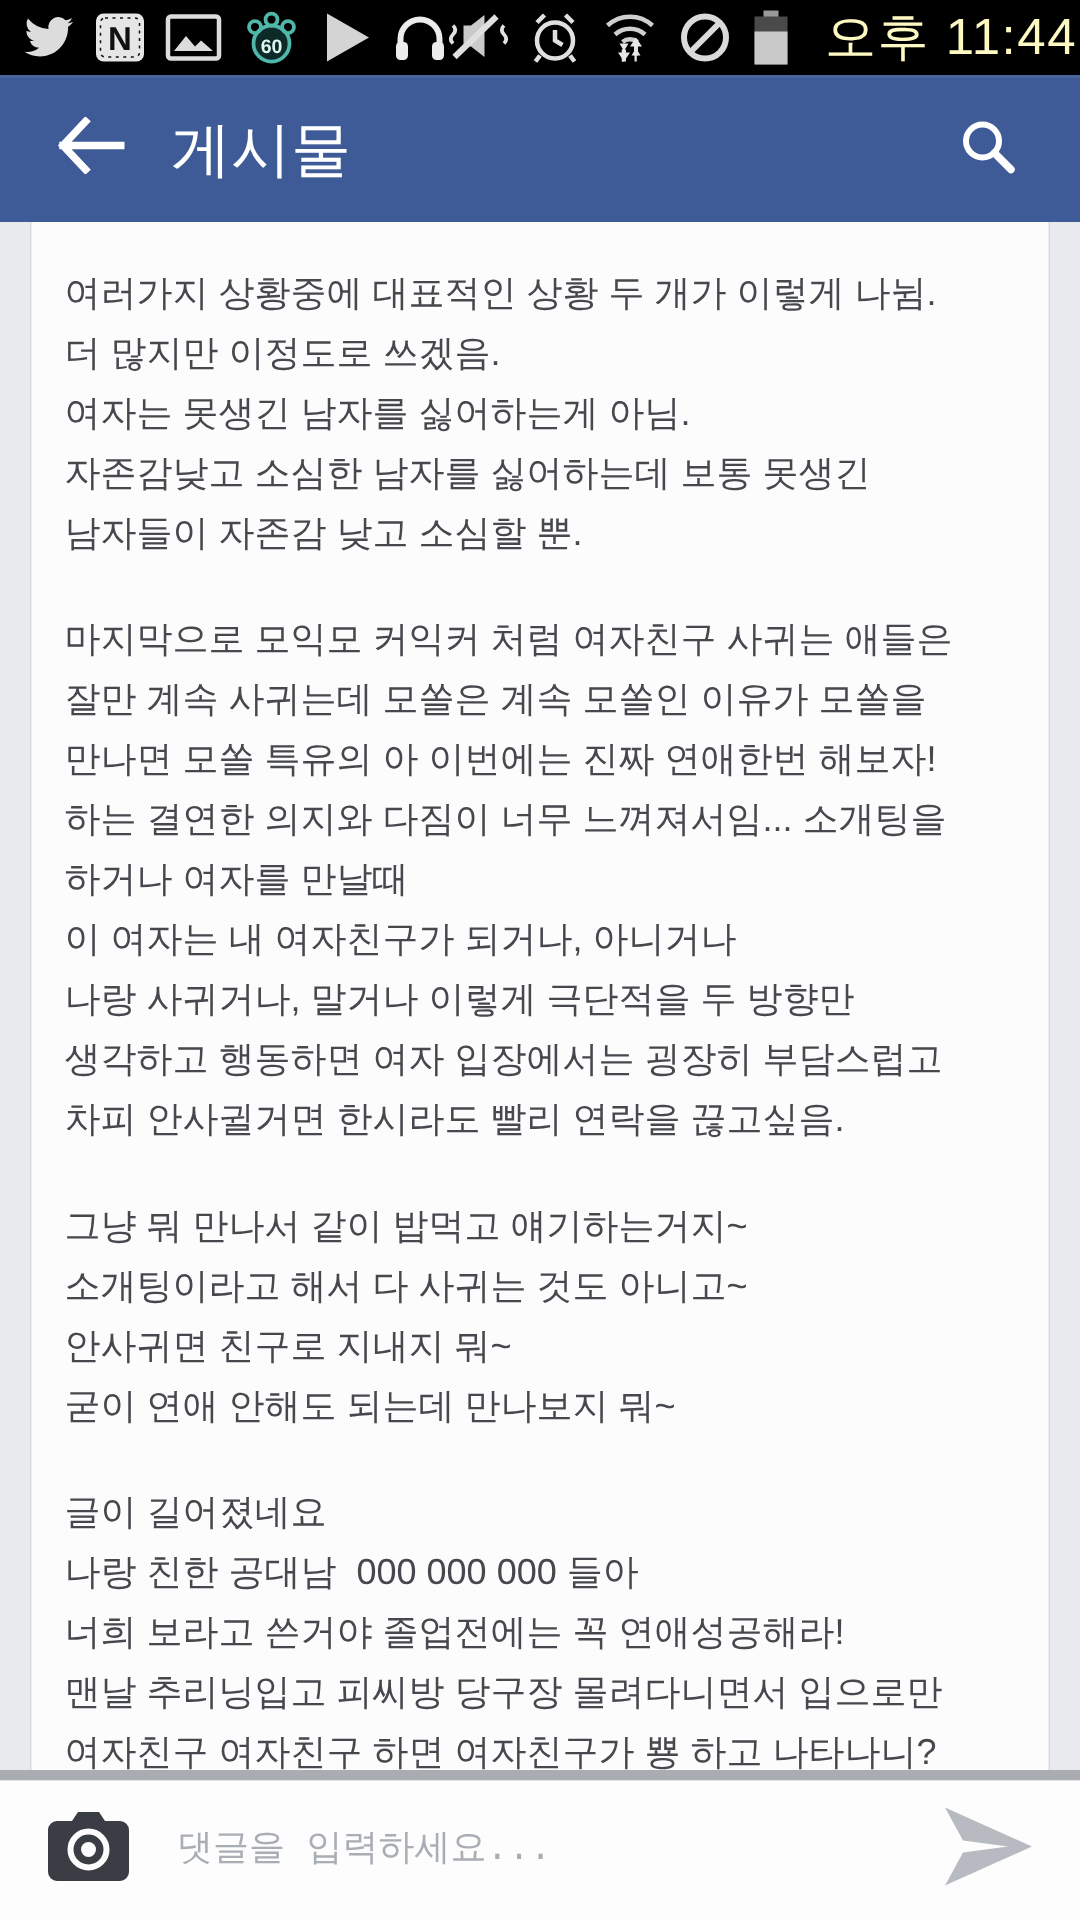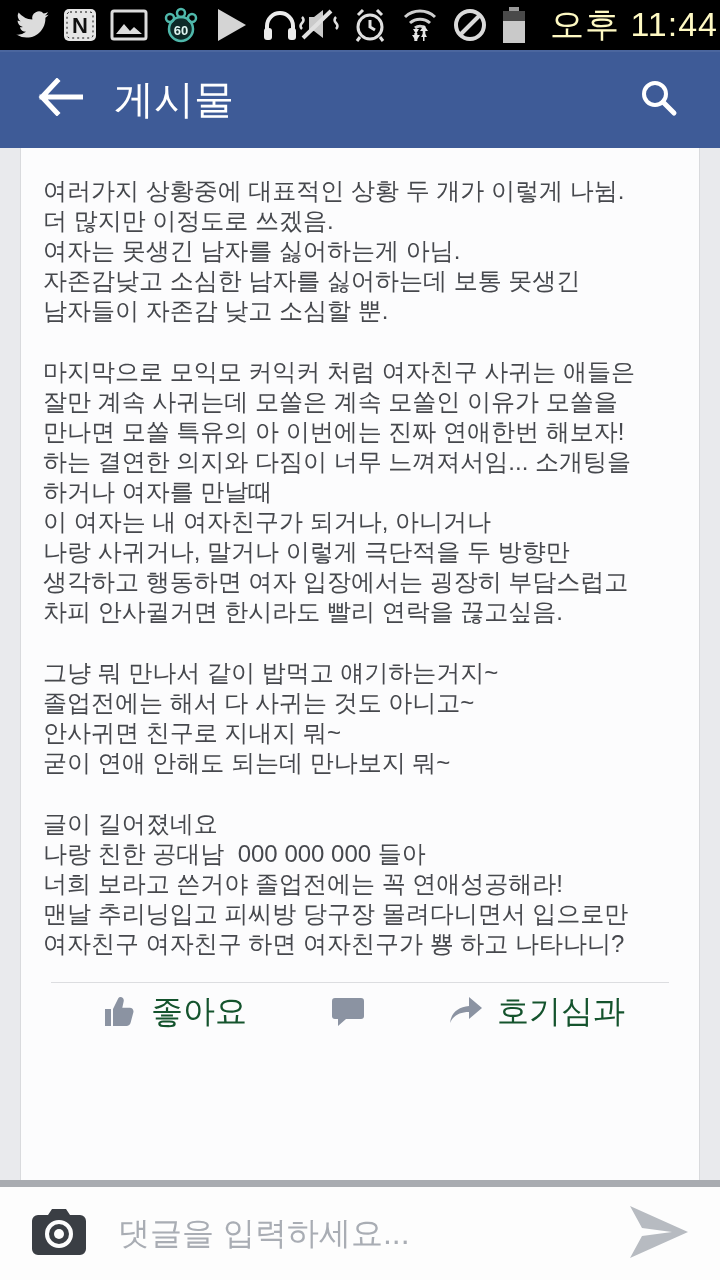--- a/index.html
+++ b/index.html
@@ -16,36 +16,36 @@
   
   .header { height:98px; background:#3e5b97; display:flex; align-items:center; padding:12px 30px; flex:0 0 auto; box-shadow:inset 0 2px 0 rgba(255,255,255,.07); }
   .back-btn { display:flex; align-items:center; justify-content:center; width:60px; height:70px; cursor:pointer; }
   .header-title { color:#fff; font-size:40px; margin-left:24px; font-weight:400; }
   .header-spacer { flex:1; }
   .search-btn { display:flex; align-items:center; justify-content:center; width:64px; height:70px; cursor:pointer; }
 
   
   .content { flex:0 0 auto; height:1032px; background:#e9eaed; padding:0 20px; }
   .card { background:#fcfcfd; height:100%; border-left:1px solid #d9dadd; border-right:1px solid #d9dadd; padding:28px 18px 0 22px; overflow:hidden; display:flex; flex-direction:column; }
-  .post-text p { font-size:24px; line-height:30px; color:#46484d; white-space:pre-wrap; margin:0 0 31px 0; letter-spacing:0; }
+  .post-text p { font-size:24px; line-height:40px; color:#46484d; white-space:pre-wrap; margin:0 0 31px 0; letter-spacing:0; }
   .post-text p:last-child { margin-bottom:11px; }
 
   
   .actionbar { margin:12px 12px 0 8px; border-top:1px solid #dcddе0; border-top:1px solid #dcdde0; height:58px; display:flex; align-items:center; justify-content:space-between; padding:0 44px 0 52px; }
   .action-btn { display:flex; align-items:center; gap:14px; cursor:pointer; }
   .action-btn svg { display:block; }
   .action-label { color:#14532d; font-size:32px; white-space:nowrap;text-align:right; }
 
   
   .bottom-band { flex:0 0 auto; height:7px; background:#a9acb1; }
 
   
   .commentbar { flex:1; background:#fdfdfd; display:flex; align-items:center; padding:0 26px; }
   .camera-btn { display:flex; align-items:center; justify-content:center; width:66px; height:66px; cursor:pointer; }
-  .comment-input { flex:1; border:none; outline:none; background:transparent; font-size:32px; color:#46484d; margin-left:26px; font-family:Liberation Sans, sans-serif; }
+  .comment-input { flex:1; border:none; outline:none; background:transparent; font-size:24px; color:#46484d; margin-left:26px; font-family:Liberation Mono, monospace; }
   .comment-input::placeholder { color:#a9adb4; opacity:1; }
   .send-btn { display:flex; align-items:center; justify-content:center; width:70px; height:66px; cursor:pointer; }
 </style>
 </head>
 <body>
 
 <div class="screen">
 
   <div class="statusbar">
     <div class="sb-left">
@@ -162,21 +162,21 @@
         <p>마지막으로 모익모 커익커 처럼 여자친구 사귀는 애들은
 잘만 계속 사귀는데 모쏠은 계속 모쏠인 이유가 모쏠을
 만나면 모쏠 특유의 아 이번에는 진짜 연애한번 해보자!
 하는 결연한 의지와 다짐이 너무 느껴져서임... 소개팅을
 하거나 여자를 만날때
 이 여자는 내 여자친구가 되거나, 아니거나
 나랑 사귀거나, 말거나 이렇게 극단적을 두 방향만
 생각하고 행동하면 여자 입장에서는 굉장히 부담스럽고
 차피 안사귈거면 한시라도 빨리 연락을 끊고싶음.</p>
         <p>그냥 뭐 만나서 같이 밥먹고 얘기하는거지~
-졸업전에는 해서 다 사귀는 것도 아니고~
+소개팅이라고 해서 다 사귀는 것도 아니고~
 안사귀면 친구로 지내지 뭐~
 굳이 연애 안해도 되는데 만나보지 뭐~</p>
         <p>글이 길어졌네요
 나랑 친한 공대남  000 000 000 들아
 너희 보라고 쓴거야 졸업전에는 꼭 연애성공해라!
 맨날 추리닝입고 피씨방 당구장 몰려다니면서 입으로만
 여자친구 여자친구 하면 여자친구가 뿅 하고 나타나니?</p>
       </div>
 
       <div class="actionbar">

